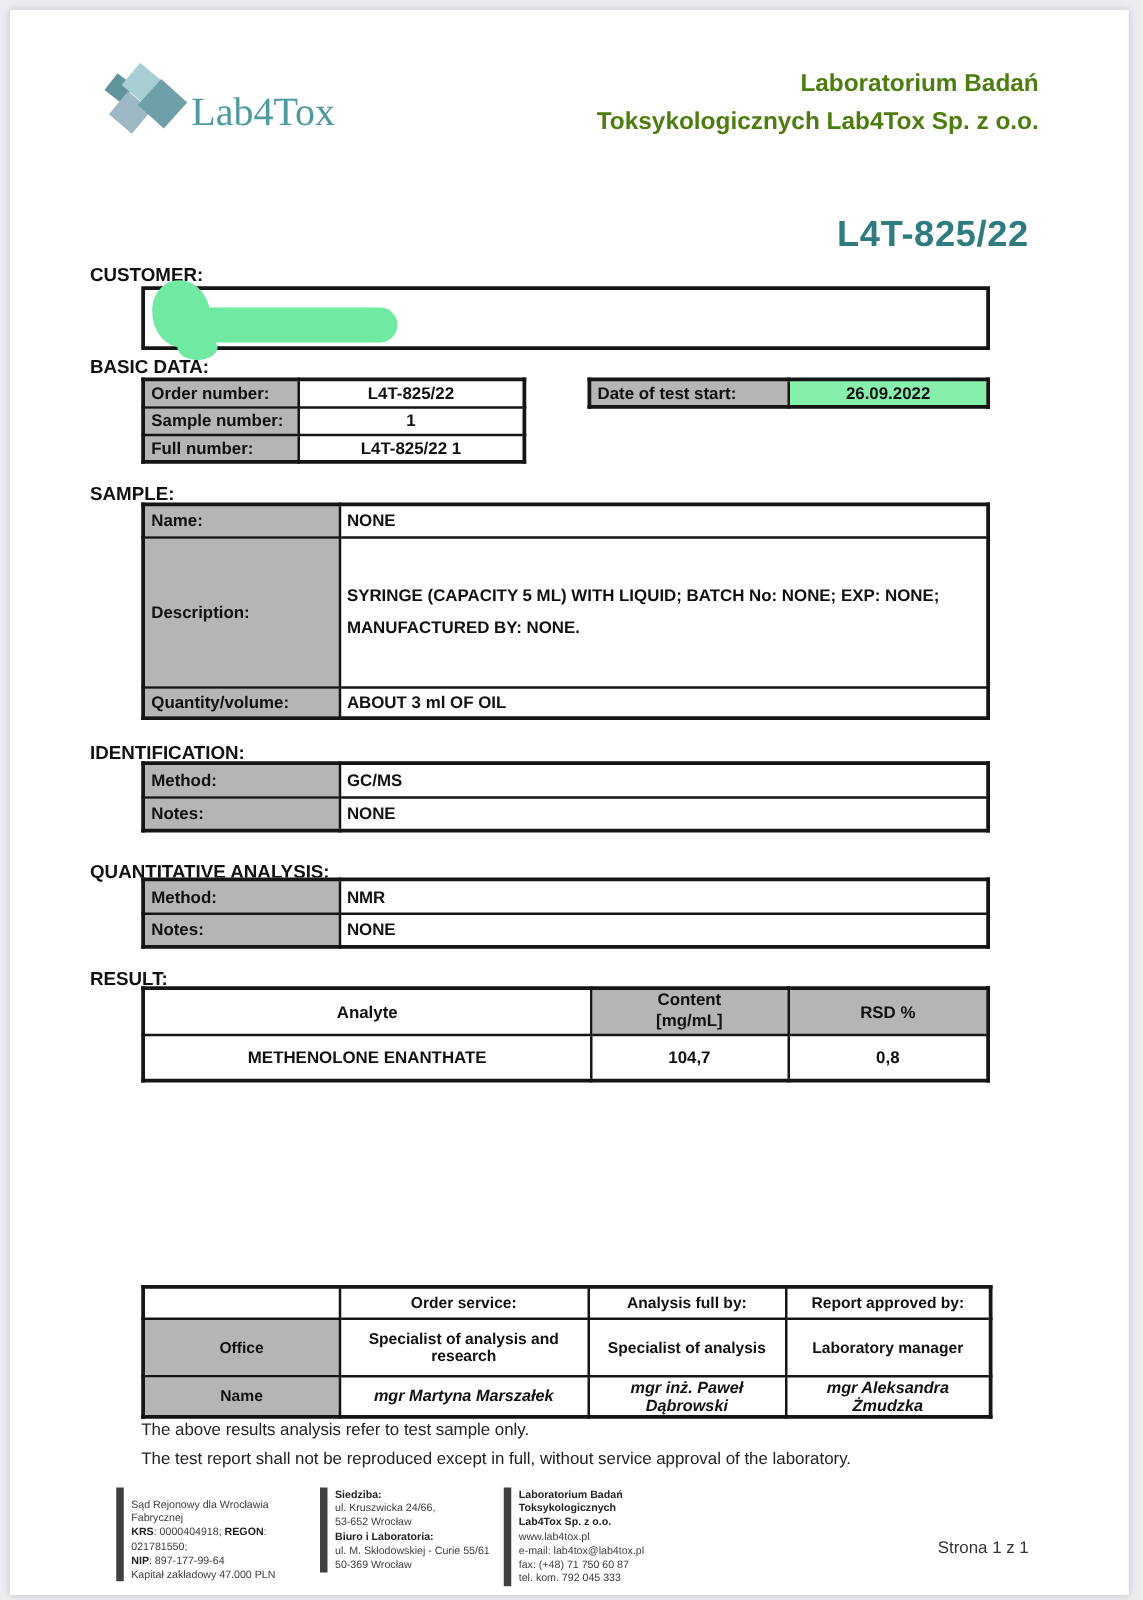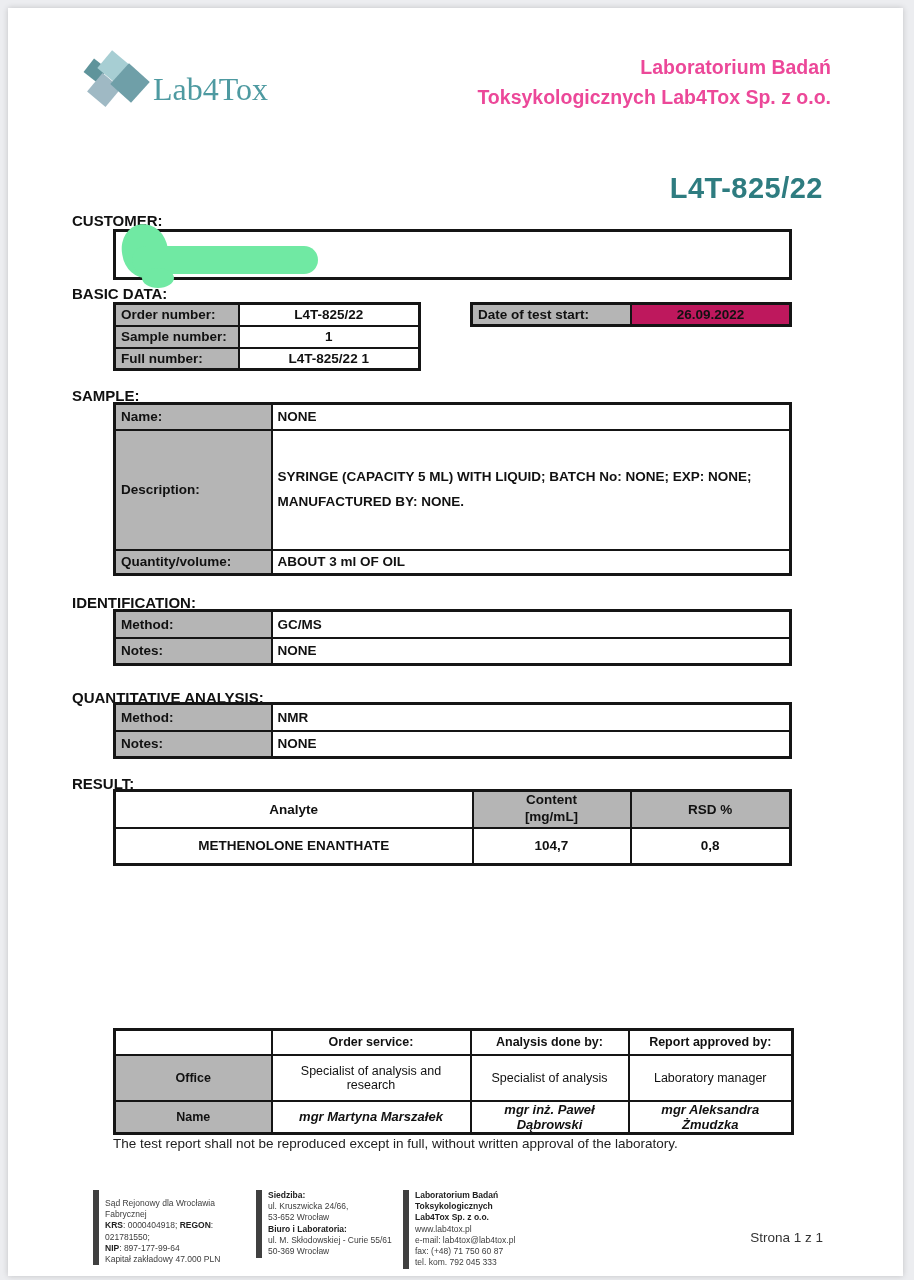--- a/index.html
+++ b/index.html
@@ -11,21 +11,21 @@
   
   .logo { position:absolute; left:77px; top:46px; display:flex; align-items:center; }
   .logo-mark { position:relative; width:66px; height:60px; }
   .logo-mark span { position:absolute; display:block; }
   .d1 { left:2px;  top:8px;  width:17px; height:17px; background:#5f949b; transform:rotate(38deg); }
   .d2 { left:17px; top:1px;  width:23px; height:23px; background:#a7ced3; transform:rotate(40deg); }
   .d3 { left:7px;  top:24px; width:24px; height:24px; background:#9fb9c4; transform:rotate(40deg); }
   .d4 { left:31px; top:15px; width:28px; height:28px; background:#6f9fa8; transform:rotate(42deg); }
   .logo-text { font-family:"Liberation Serif","DejaVu Serif",serif; font-size:32px; color:#4e9aa1;
                margin-left:2px; margin-top:10px; letter-spacing:0px; }
-  .org { position:absolute; right:72px; top:44px; text-align:right; color:#ec4899;
+  .org { position:absolute; right:72px; top:44px; text-align:right; color:#4d7c0f;
          font-size:19.5px; font-weight:bold; line-height:1.55; }
   .doc-title { position:absolute; left:0; right:14px; top:110px; text-align:center; color:#2e7c80;
                font-size:37px; font-weight:bold; letter-spacing:-0.5px; }
   .cert-no { position:absolute; right:80px; top:164px; color:#2e7c80; font-size:29px;
              font-weight:bold; letter-spacing:0.5px; }
 
   
   .sec { position:absolute; left:64px; font-size:15px; font-weight:bold; color:#111; }
 
   
@@ -37,40 +37,40 @@
   .scr-tail { left:26px; top:36px; width:32px; height:20px; border-radius:50%; }
 
   
   table { border-collapse:collapse; table-layout:fixed; position:absolute; background:#fff; }
   td { border:2px solid #151515; font-size:13.5px; font-weight:bold; color:#111;
        padding:0 5px; overflow:hidden; }
   table { border:3px solid #151515; }
   .lbl { background:#b5b5b5; text-align:left; }
   .val { background:#fff; text-align:center; }
   .val-left { background:#fff; text-align:left; }
-  .shade { background:#be185d; }
+  .shade { background:#86efac; }
   .hdr-gray { background:#b5b5b5; text-align:center; }
   .hdr-white { background:#fff; text-align:center; }
   .small-line { display:block; line-height:1.25; }
 
   .t-basic-left  { left:105px; top:294px; width:308px; }
   .t-basic-right { left:462px; top:294px; width:322px; }
   .t-basic-left td, .t-basic-right td { height:22px; }
 
   .t-sample { left:105px; top:394px; width:679px; }
   .t-ident  { left:105px; top:601px; width:679px; }
   .t-quant  { left:105px; top:694px; width:679px; }
   .t-ident td, .t-quant td { height:27px; }
 
   .t-result { left:105px; top:781px; width:679px; }
   .t-result td { height:37px; text-align:center; }
 
   .t-sign { left:105px; top:1020px; width:681px; }
   .t-sign td { font-size:12.5px; text-align:center; }
-  .t-sign .office-val { font-weight:normal; }
+  .t-sign .office-val { font-weight:bold; }
   .t-sign .name-val { font-weight:bold; font-style:italic; font-size:13px; }
 
   .notes { position:absolute; left:105px; top:1124px; font-size:13.5px; color:#222; line-height:1.72; }
 
   
   .foot-col { position:absolute; top:1182px; border-left:6px solid #404040; padding-left:6px;
               font-size:8.5px; color:#3d3d3d; line-height:1.32; }
   .foot-col .b { font-weight:bold; color:#222; }
   .fc1 { left:85px;  width:165px; padding-top:8px; min-height:62px; }
   .fc2 { left:248px; width:145px; min-height:68px; }
@@ -196,40 +196,41 @@
         <td>0,8</td>
       </tr>
     </tbody>
       </table>
 
     <table class="t-sign">
       <tbody>
           <tr>
         <td class="hdr-white" style="width:157px;height:25px;"></td>
         <td class="hdr-white" style="width:199px;">Order service:</td>
-        <td class="hdr-white" style="width:158px;">Analysis done by:</td>
+        <td class="hdr-white" style="width:158px;">Analysis full by:</td>
         <td class="hdr-white">Report approved by:</td>
       </tr>
       <tr>
         <td class="lbl" style="height:46px;">Office</td>
         <td class="office-val">Specialist of analysis and research</td>
         <td class="office-val">Specialist of analysis</td>
         <td class="office-val">Laboratory manager</td>
       </tr>
       <tr>
         <td class="lbl" style="height:27px;">Name</td>
         <td class="name-val">mgr Martyna Marszałek</td>
         <td class="name-val">mgr inż. Paweł Dąbrowski</td>
         <td class="name-val">mgr Aleksandra Żmudzka</td>
       </tr>
     </tbody>
       </table>
 
     <div class="notes">
-      <div>The test report shall not be reproduced except in full, without written approval of the laboratory.</div>
+      <div>The above results analysis refer to test sample only.</div>
+      <div>The test report shall not be reproduced except in full, without service approval of the laboratory.</div>
     </div>
 
     <div class="foot-col fc1">
       <div>Sąd Rejonowy dla Wrocławia Fabrycznej</div>
       <div><span class="b">KRS</span><span>: 0000404918; </span><span class="b">REGON</span><span>: 021781550;</span></div>
       <div><span class="b">NIP</span><span>: 897-177-99-64</span></div>
       <div>Kapitał zakładowy 47.000 PLN</div>
     </div>
 
     <div class="foot-col fc2">

